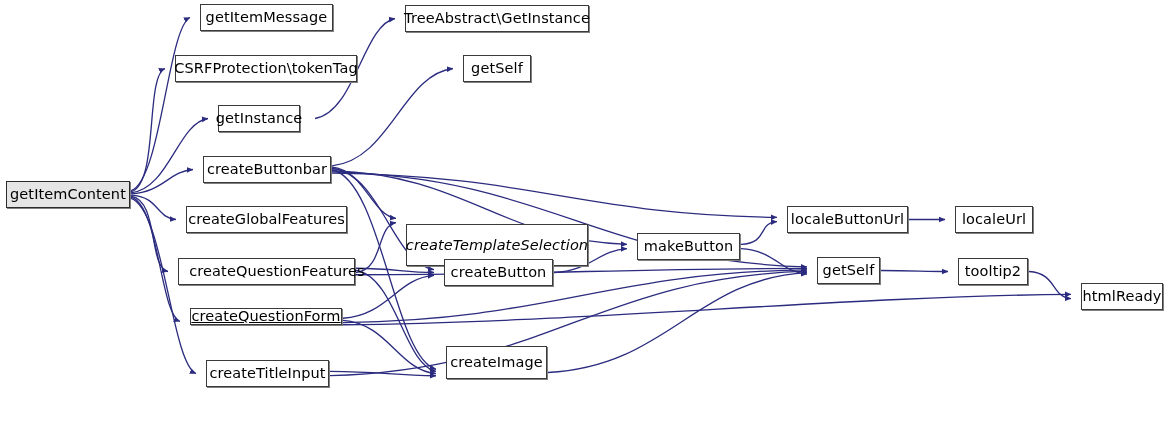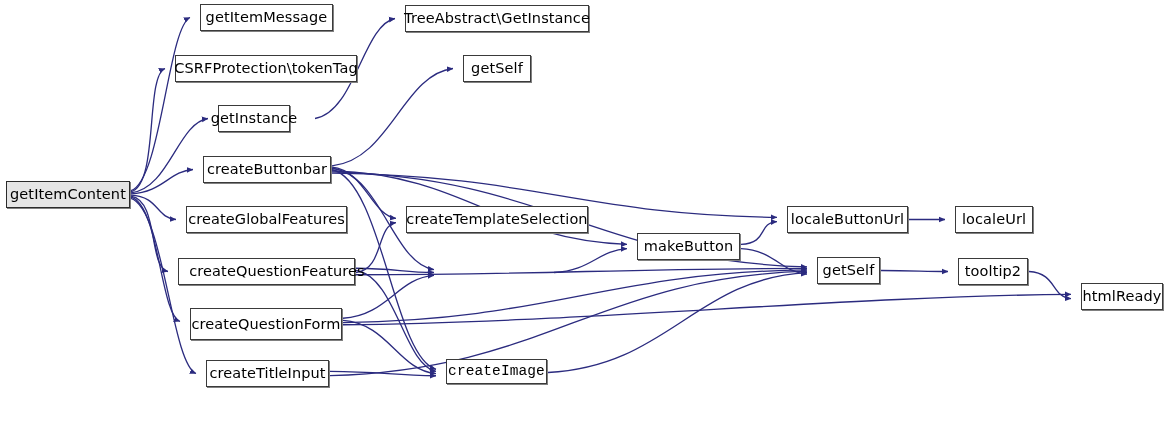--- a/index.html
+++ b/index.html
@@ -93,48 +93,51 @@
     </svg>
 <div class="node root" style="left: 6px; top: 181px; width: 124px; height: 27px;">
       <span class="node-label">getItemContent</span>
     </div>
     <div class="node" style="left: 200px; top: 4px; width: 133px; height: 27px;">
       <span class="node-label">getItemMessage</span>
     </div>
     <div class="node" style="left: 175px; top: 55px; width: 182px; height: 27px;">
       <span class="node-label">CSRFProtection\tokenTag</span>
     </div>
-    <div class="node" style="left: 218px; top: 105px; width: 72px; height: 27px;">
+    <div class="node" style="left: 218px; top: 105px; width: 82px; height: 27px;">
       <span class="node-label">getInstance</span>
     </div>
     <div class="node" style="left: 203px; top: 156px; width: 128px; height: 27px;">
       <span class="node-label">createButtonbar</span>
     </div>
     <div class="node" style="left: 186px; top: 206px; width: 161px; height: 27px;">
       <span class="node-label">createGlobalFeatures</span>
     </div>
     <div class="node" style="left: 178px; top: 258px; width: 177px; height: 27px; padding-left: 21px;">
       <span class="node-label">createQuestionFeatures</span>
     </div>
-    <div class="node" style="left: 190px; top: 308px; width: 152px; height: 32px;">
+    <div class="node" style="left: 190px; top: 308px; width: 152px; height: 17px; text-decoration: underline;">
       <span class="node-label">createQuestionForm</span>
     </div>
     <div class="node" style="left: 206px; top: 360px; width: 123px; height: 27px;">
       <span class="node-label">createTitleInput</span>
     </div>
     <div class="node" style="left: 405px; top: 5px; width: 184px; height: 27px;">
       <span class="node-label">TreeAbstract\GetInstance</span>
     </div>
     <div class="node" style="left: 463px; top: 55px; width: 68px; height: 27px;">
       <span class="node-label">getSelf</span>
     </div>
-    <div class="node" style="left: 406px; top: 206px; width: 182px; height: 27px;">
+    <div class="node" style="left: 406px; top: 224px; width: 182px; height: 42px; font-style: italic;">
       <span class="node-label">createTemplateSelection</span>
     </div>
-    <div class="node" style="left: 446px; top: 359px; width: 101px; height: 25px; font-family: Liberation Mono, monospace;">
+    <div class="node" style="left: 444px; top: 259px; width: 109px; height: 27px;">
+      <span class="node-label">createButton</span>
+    </div>
+    <div class="node" style="left: 446px; top: 346px; width: 101px; height: 33px;">
       <span class="node-label">createImage</span>
     </div>
     <div class="node" style="left: 637px; top: 233px; width: 103px; height: 27px;">
       <span class="node-label">makeButton</span>
     </div>
     <div class="node" style="left: 787px; top: 206px; width: 121px; height: 27px;">
       <span class="node-label">localeButtonUrl</span>
     </div>
     <div class="node" style="left: 955px; top: 206px; width: 78px; height: 27px;">
       <span class="node-label">localeUrl</span>

